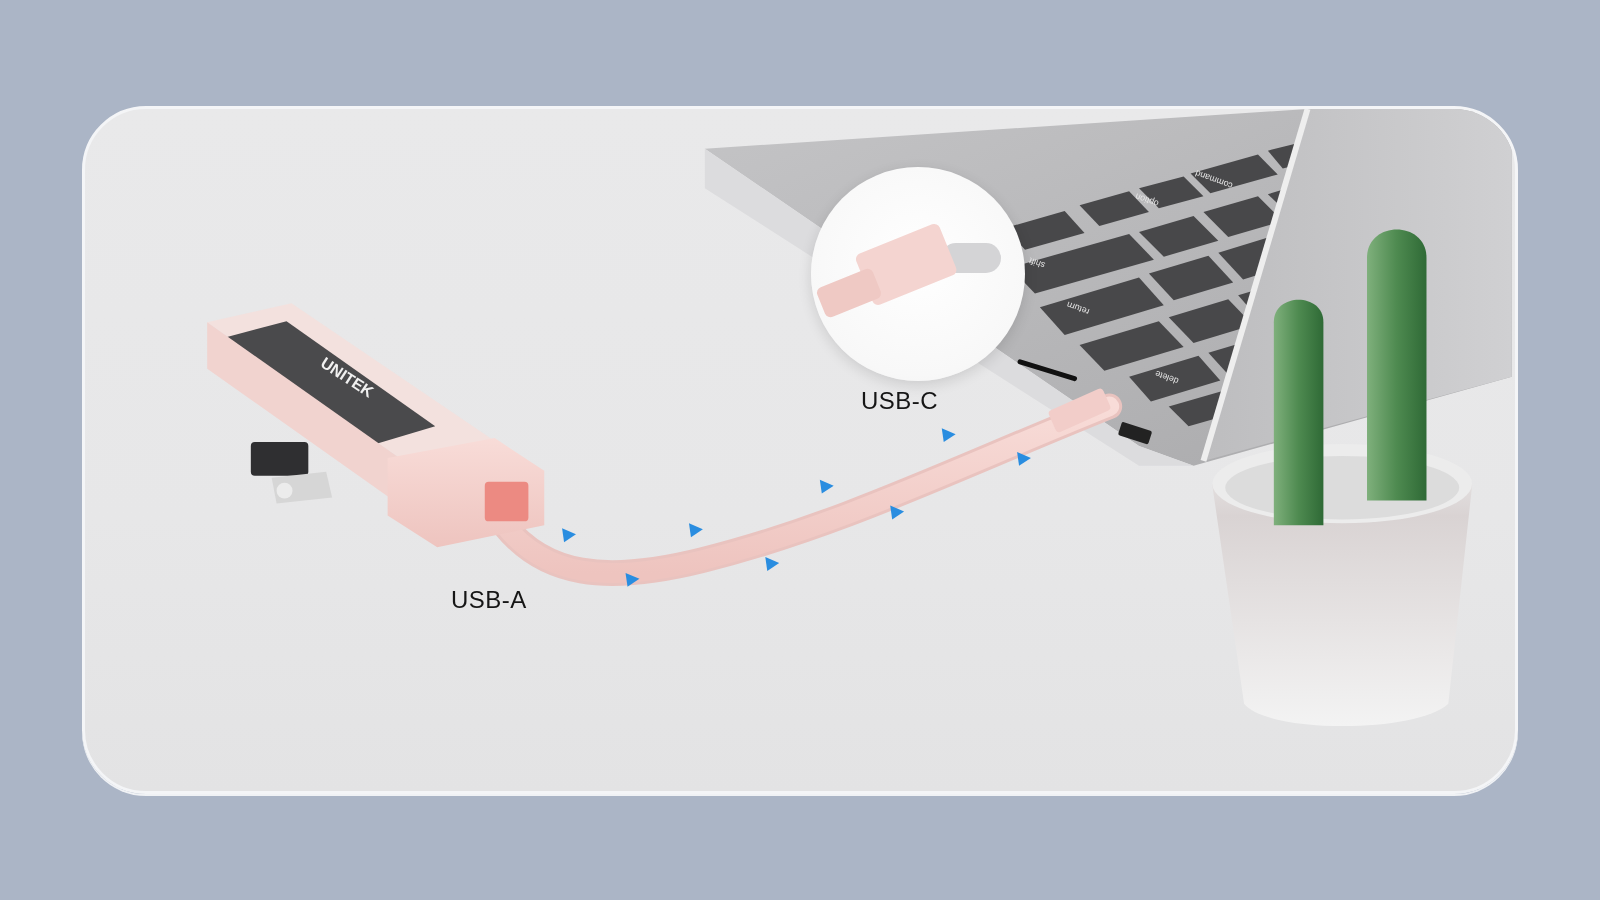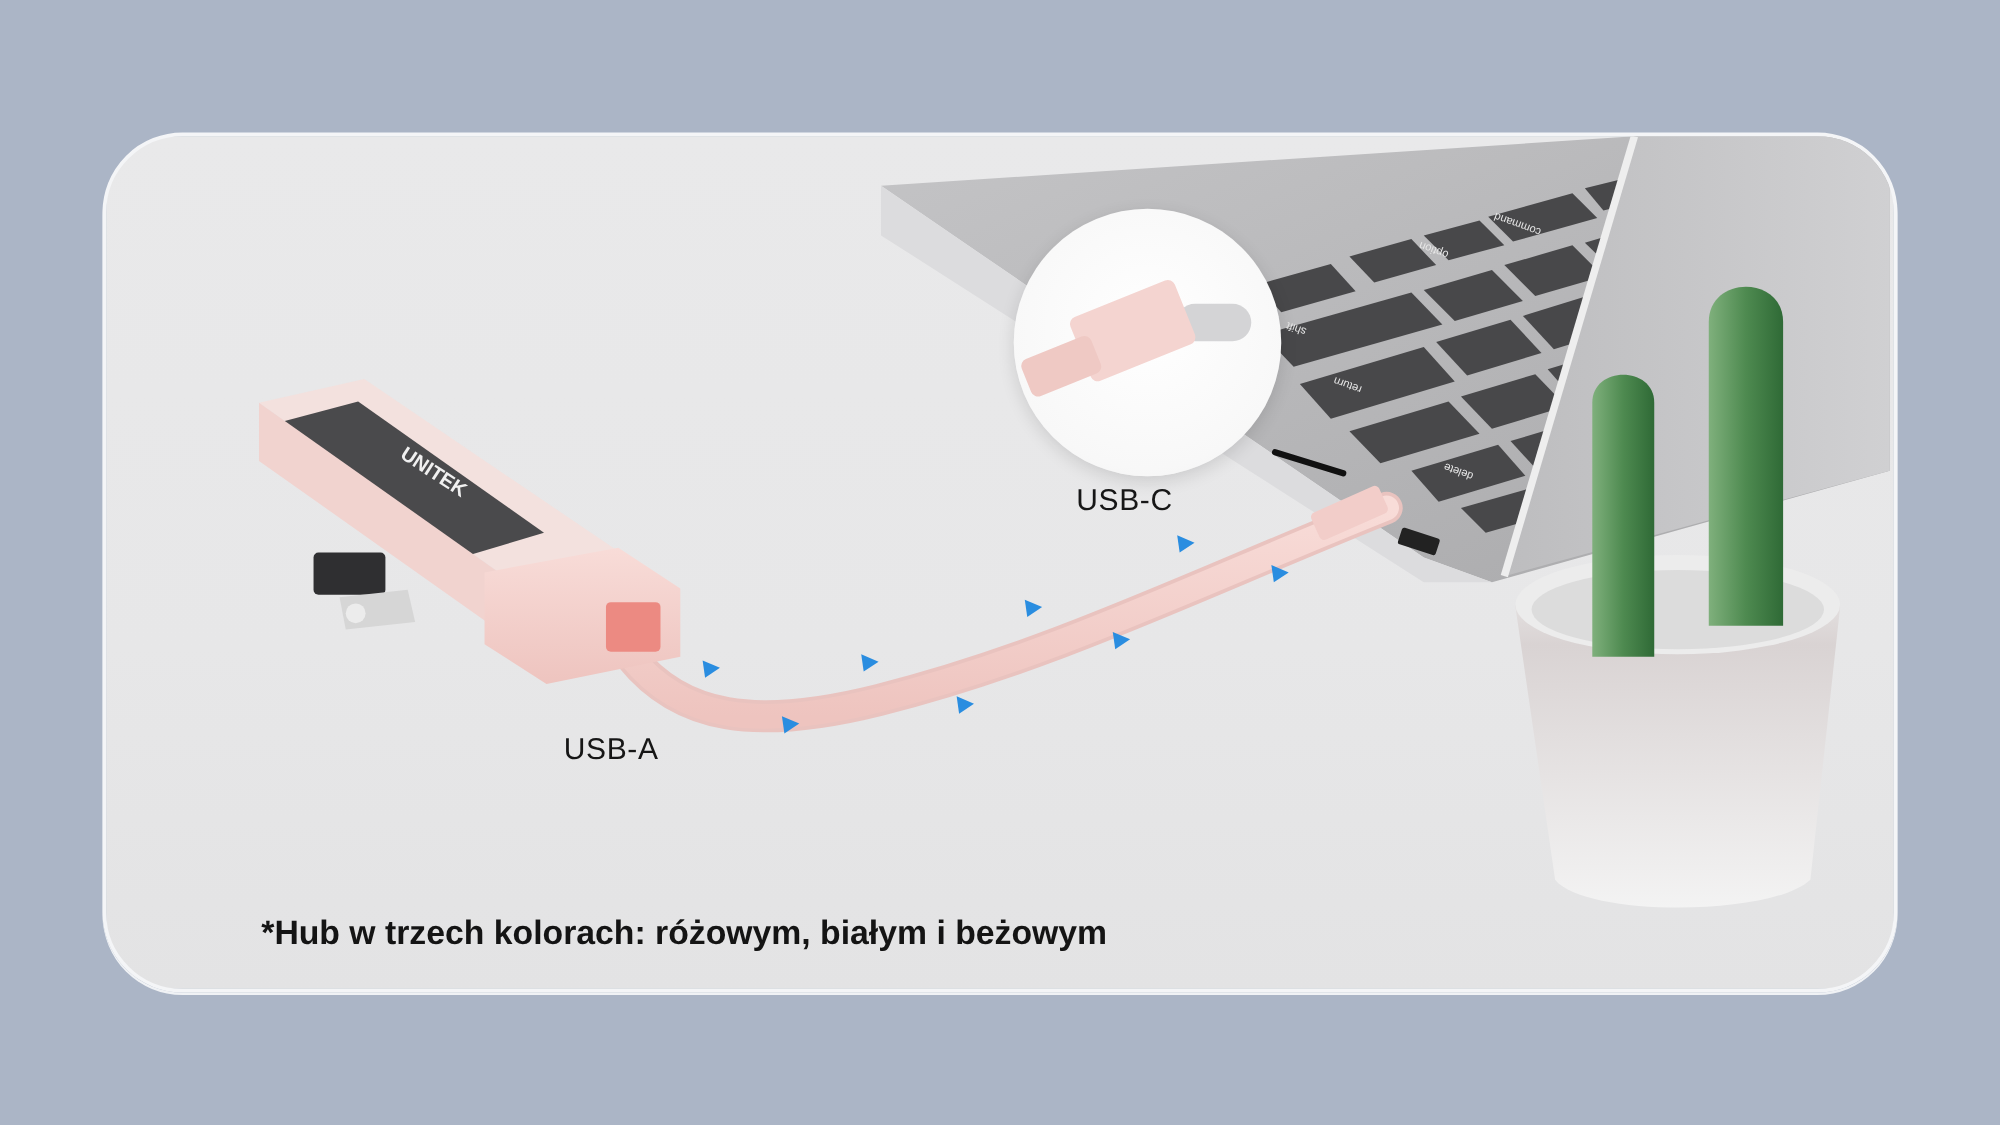--- a/index.html
+++ b/index.html
@@ -120,14 +120,13 @@
   <div class="zoom-circle">
     <svg width="214" height="214" viewBox="0 0 214 214">
       <rect x="130" y="76" width="60" height="30" rx="15" fill="#d4d4d6"></rect>
       <rect x="50" y="70" width="90" height="55" rx="6" fill="#f4d4d0" transform="rotate(-22 95 97)"></rect>
       <rect x="8" y="110" width="60" height="32" rx="6" fill="#efc9c4" transform="rotate(-22 38 126)"></rect>
     </svg>
   </div>
 
   <div class="label" style="left:776px;top:278px;">USB-C</div>
   <div class="label" style="left:334px;top:477px;margin-left:32px;">USB-A</div>
-  <div class="caption">*Hub w trzech kolorach: różowym, białym i beżowym</div>
 </div>
 
 </body></html>

